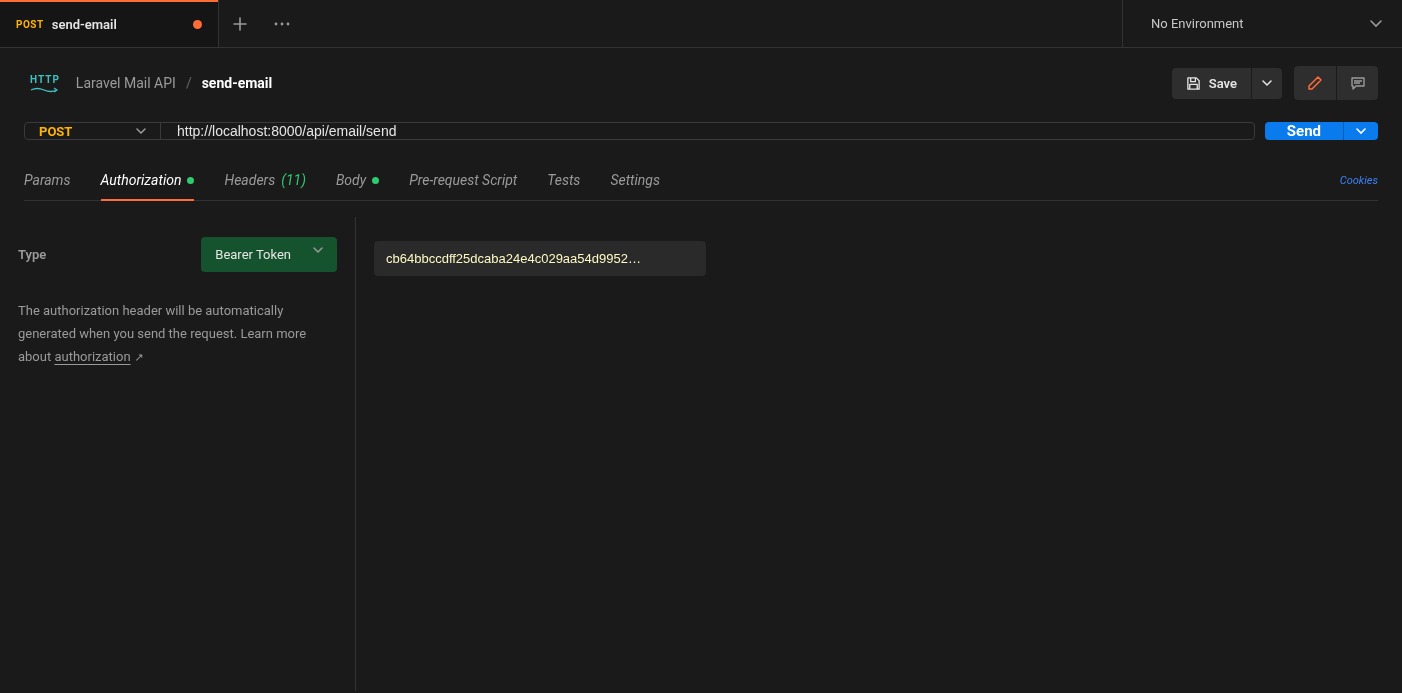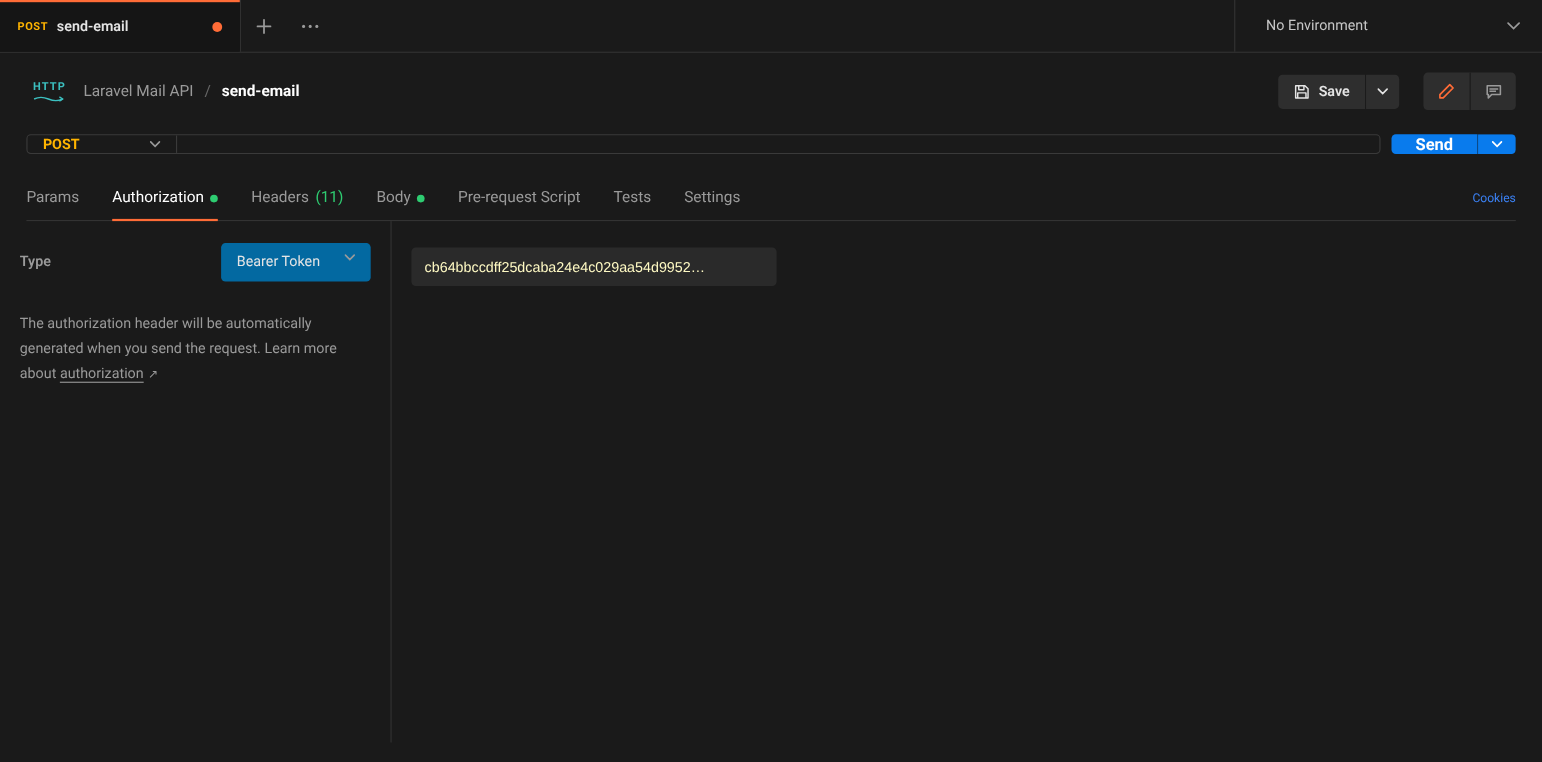--- a/index.html
+++ b/index.html
@@ -18,53 +18,53 @@
   .env-label { font-size: 13px; color: #c7c7c7; }
 
   
   .header { display: flex; align-items: center; padding: 18px 24px 18px 30px; }
   .http-badge { color: #3cc0c0; font-size: 10px; font-weight: 700; letter-spacing: 1px; display: flex; align-items: center; }
   .http-swoosh { margin-top: 2px; }
   .breadcrumb { display: flex; align-items: center; gap: 10px; margin-left: 16px; font-size: 14px; justify-content: center; }
   .crumb-muted { color: #9a9a9a; }
   .crumb-sep { color: #666; }
   .crumb-strong { color: #fff; font-weight: 700; }
-  .header-right { margin-left: auto; display: flex; align-items: center; gap: 22px; }
+  .header-right { margin-left: auto; display: flex; align-items: center; gap: 12px; }
   .save-group { display: flex; }
   .save-btn { display: flex; align-items: center; gap: 8px; background: #2e2e2e; border-radius: 4px 0 0 4px; padding: 8px 14px; font-size: 13px; font-weight: 600; cursor: pointer; }
   .save-caret { background: #2e2e2e; border-left: 1px solid #1a1a1a; border-radius: 0 4px 4px 0; padding: 8px 10px; display: flex; align-items: center; cursor: pointer; }
   .icon-group { display: flex; gap: 0; background: #2e2e2e; border-radius: 4px; overflow: hidden; }
   .icon-btn { width: 42px; height: 34px; display: flex; align-items: center; justify-content: center; cursor: pointer; }
   .icon-btn + .icon-btn { border-left: 1px solid #1a1a1a; }
 
   
   .request-row { display: flex; align-items: stretch; margin: 4px 24px 0; gap: 10px; }
   .url-group { display: flex; flex: 1; border: 1px solid #3a3a3a; border-radius: 4px; overflow: hidden; }
   .method-select { display: flex; align-items: center; justify-content: space-between; padding: 0 14px; width: 136px; border-right: 1px solid #3a3a3a; cursor: pointer; }
   .method-label { font-weight: 700; font-size: 13px; color: #ffb400; }
   .url-input { flex: 1; background: transparent; border: none; color: #e5e5e5; font-size: 14px; padding: 0 16px; outline: none; }
   .send-group { display: flex; }
   .send-btn { background: #097bed; color: #fff; font-weight: 700; font-size: 15px; border-radius: 4px 0 0 4px; padding: 0 22px; display: flex; align-items: center; cursor: pointer; }
   .send-caret { background: #097bed; border-left: 1px solid rgba(0,0,0,.25); border-radius: 0 4px 4px 0; padding: 0 12px; display: flex; align-items: center; cursor: pointer; }
 
   
-  .reqtabs { display: flex; align-items: center; margin: 22px 24px 0; border-bottom: 1px solid #333; }
+  .reqtabs { display: flex; align-items: center; margin: 22px 24px 16px; border-bottom: 1px solid #333; font-style: italic; }
   .reqtab { font-size: 14px; color: #9a9a9a; padding: 10px 0 12px; margin-right: 30px; cursor: pointer; position: relative; display: flex; align-items: center; gap: 6px; }
   .reqtab.active { color: #fff; }
   .reqtab.active::after { content: ""; position: absolute; left: 0; right: 0; bottom: -1px; height: 2px; background: #ff6c37; }
   .green-dot { width: 7px; height: 7px; border-radius: 50%; background: #2ecc71; display: inline-block; }
   .count { color: #2ecc71; }
   .cookies { margin-left: auto; color: #3b82f6; font-size: 11px; cursor: pointer; padding: 10px 0 12px; }
 
   
   .auth-panel { display: flex; height: calc(100% - 48px - 70px - 54px - 47px); }
   .auth-left { width: 356px; border-right: 1px solid #333; padding: 20px 18px; }
   .auth-row1 { display: flex; align-items: center; justify-content: space-between; }
   .type-label { font-size: 13px; color: #9a9a9a; font-weight: 600; }
-  .type-select { background: #0369a1; border-radius: 4px; padding: 10px 14px; font-size: 13px; display: flex; align-items: flex-start; gap: 22px; cursor: pointer; }
+  .type-select { background: #14532d; border-radius: 4px; padding: 10px 14px; font-size: 13px; display: flex; align-items: flex-start; gap: 22px; cursor: pointer; }
   .auth-help { margin-top: 28px; font-size: 13px; color: #9a9a9a; line-height: 1.75; }
   .auth-help a { color: #9a9a9a; text-decoration: underline; text-underline-offset: 3px; }
   .ext-arrow { font-size: 11px; margin-left: 4px; }
 
   .auth-right { flex: 1; padding: 24px 18px; }
   .token-row { display: flex; align-items: center; }
   .token-label { font-size: 13px; color: #d0d0d0; width: 380px; }
   .token-input { width: 332px; background: #2a2a2a; border: none; border-radius: 4px; padding: 10px 12px; font-size: 13px; color: #fef9c3; outline: none; white-space: nowrap; overflow: hidden; text-overflow: ellipsis; }
 
   svg { display: block; }
@@ -144,20 +144,21 @@
 </div>
 
 <div class="request-row">
   <div class="url-group">
     <div class="method-select">
       <span class="method-label">POST</span>
       <svg width="10" height="7" viewBox="0 0 10 7">
           <path d="M1 1l4 4 4-4" stroke="#9a9a9a" stroke-width="1.5" fill="none" stroke-linecap="round"></path>
         </svg>
     </div>
+    <input class="url-input" value="http://localhost:8000/api/email/send" style="">
   </div>
   <div class="send-group">
     <div class="send-btn">
       <span>Send</span>
     </div>
     <div class="send-caret">
       <svg width="10" height="7" viewBox="0 0 10 7">
           <path d="M1 1l4 4 4-4" stroke="#fff" stroke-width="1.6" fill="none" stroke-linecap="round"></path>
         </svg>
     </div>

